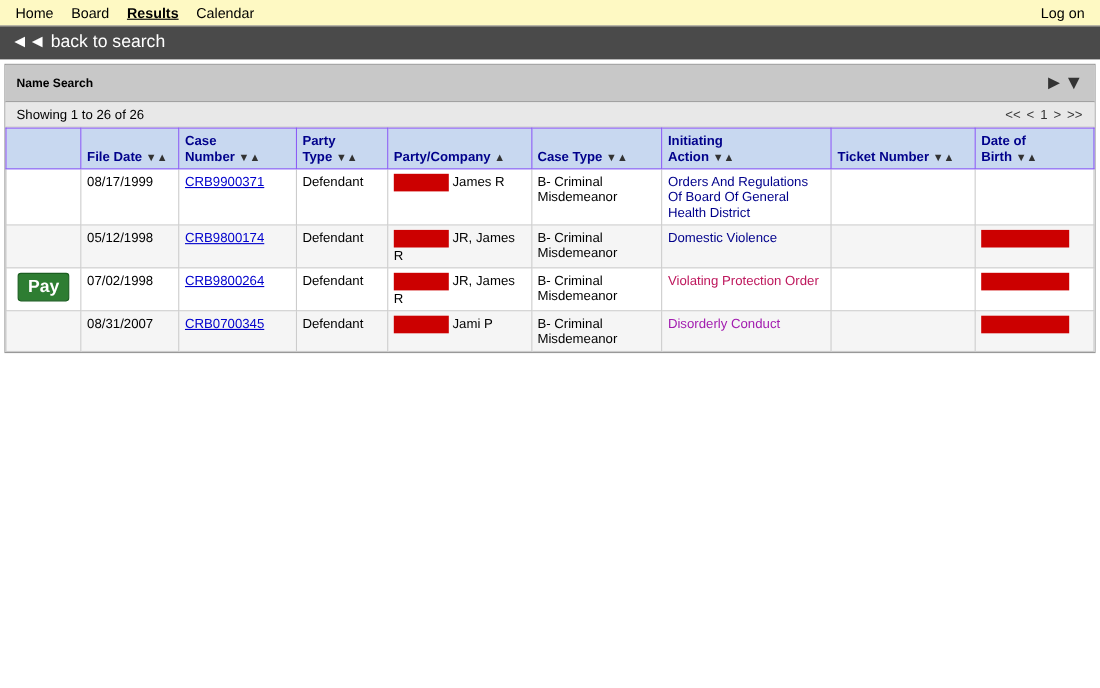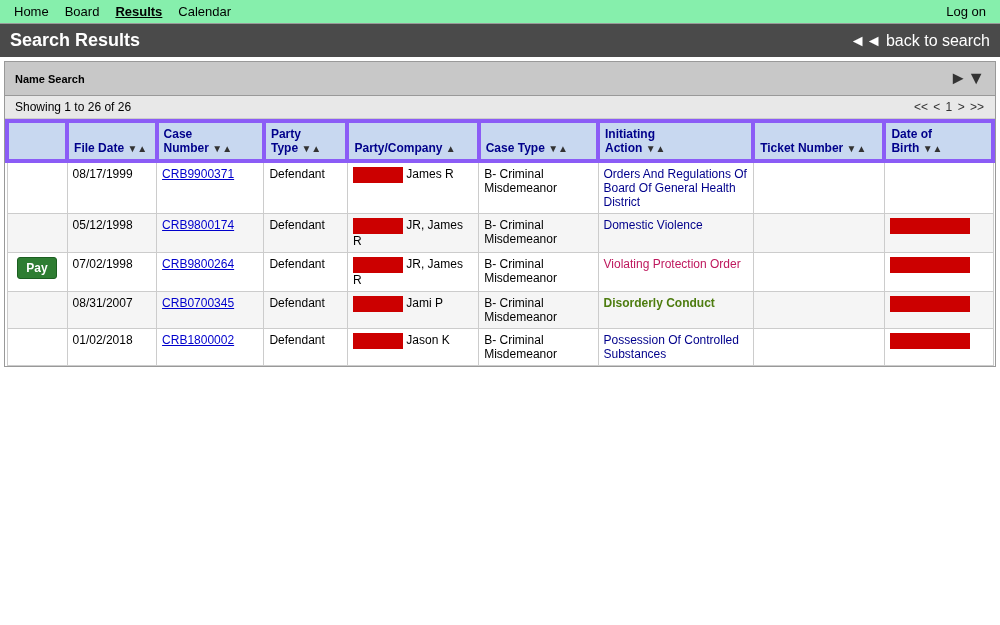--- a/index.html
+++ b/index.html
@@ -1,20 +1,20 @@
 <!DOCTYPE html>
 <html><head>
   <meta charset="utf-8">
   <style>
     * { box-sizing: border-box; margin: 0; padding: 0; }
     body { font-family: Arial, sans-serif; font-size: 12px; background: #fff; color: #000; width: 1000px; }
 
     
     .top-nav {
-      background: #86efac;
+      background: #fef9c3;
       border-bottom: 1px solid #999;
       display: flex;
       justify-content: space-between;
       align-items: center;
       padding: 2px 6px;
     }
     .top-nav-links { display: flex; gap: 0; }
     .top-nav-links a {
       text-decoration: none;
       color: #000;
@@ -66,21 +66,21 @@
     .pagination a { text-decoration: none; color: #333; font-size: 12px; margin: 0 1px; }
 
     
     .results-table {
       width: 100%;
       border-collapse: collapse;
       font-size: 12px;
     }
     .results-table th {
       background: #c8d8f0;
-      border: 4px solid #8b5cf6;
+      border: 1px solid #8b5cf6;
       padding: 4px 5px;
       text-align: left;
       color: #00008b;
       font-weight: bold;
       vertical-align: bottom;
       cursor: pointer;
     }
     .results-table th .sort-arrows { color: #333; font-size: 10px; }
     .results-table td {
       border: 1px solid #ccc;
@@ -102,21 +102,21 @@
       background: #cc0000;
       height: 16px;
       width: 80px;
       vertical-align: middle;
     }
     .pay-btn {
       background: #2e7d32;
       color: #fff;
       border: 1px solid #1b5e20;
       padding: 3px 8px;
-      font-size: 12px;
+      font-size: 16px;
       font-weight: bold;
       cursor: pointer;
       border-radius: 3px;
     }
     .col-actions { width: 40px; text-align: center; }
     .col-filedate { width: 75px; }
     .col-casenum { width: 90px; }
     .col-partytype { width: 70px; }
     .col-partyco { width: 110px; }
     .col-casetype { width: 100px; }
@@ -133,21 +133,20 @@
     <a href="#">Board</a>
     <a href="#" class="active">Results</a>
     <a href="#">Calendar</a>
   </div>
   <div class="log-on">
     <a href="#">Log on</a>
   </div>
 </div>
 
 <div class="page-title-bar">
-  <h1>Search Results</h1>
   <a href="#" class="back-to-search">back to search</a>
 </div>
 
 <div class="results-panel">
   <div class="results-header">
     <h2>Name Search</h2>
     <span class="collapse-icon">►▼</span>
   </div>
 
   <div class="results-meta">
@@ -225,30 +224,19 @@
           <td class="col-ticket"></td>
           <td class="col-dob2"><span class="redacted-bar-wide"></span></td>
         </tr>
         <tr>
           <td class="col-actions"></td>
           <td class="col-filedate">08/31/2007</td>
           <td class="col-casenum"><a href="#" class="case-link">CRB0700345</a></td>
           <td class="col-partytype">Defendant</td>
           <td class="col-partyco"><span class="redacted-bar"></span> Jami P</td>
           <td class="col-casetype">B- Criminal Misdemeanor</td>
-          <td class="col-initiating" style="color: #4d7c0f; font-weight: bold;">Disorderly Conduct</td>
-          <td class="col-ticket"></td>
-          <td class="col-dob2"><span class="redacted-bar-wide"></span></td>
-        </tr>
-        <tr>
-          <td class="col-actions"></td>
-          <td class="col-filedate">01/02/2018</td>
-          <td class="col-casenum"><a href="#" class="case-link">CRB1800002</a></td>
-          <td class="col-partytype">Defendant</td>
-          <td class="col-partyco"><span class="redacted-bar"></span> Jason K</td>
-          <td class="col-casetype">B- Criminal Misdemeanor</td>
-          <td class="col-initiating" style="color: rgb(0, 0, 139);">Possession Of Controlled Substances</td>
+          <td class="col-initiating" style="color: #a21caf;">Disorderly Conduct</td>
           <td class="col-ticket"></td>
           <td class="col-dob2"><span class="redacted-bar-wide"></span></td>
         </tr>
       </tbody>
   </table>
 </div>
 
 </body></html>

